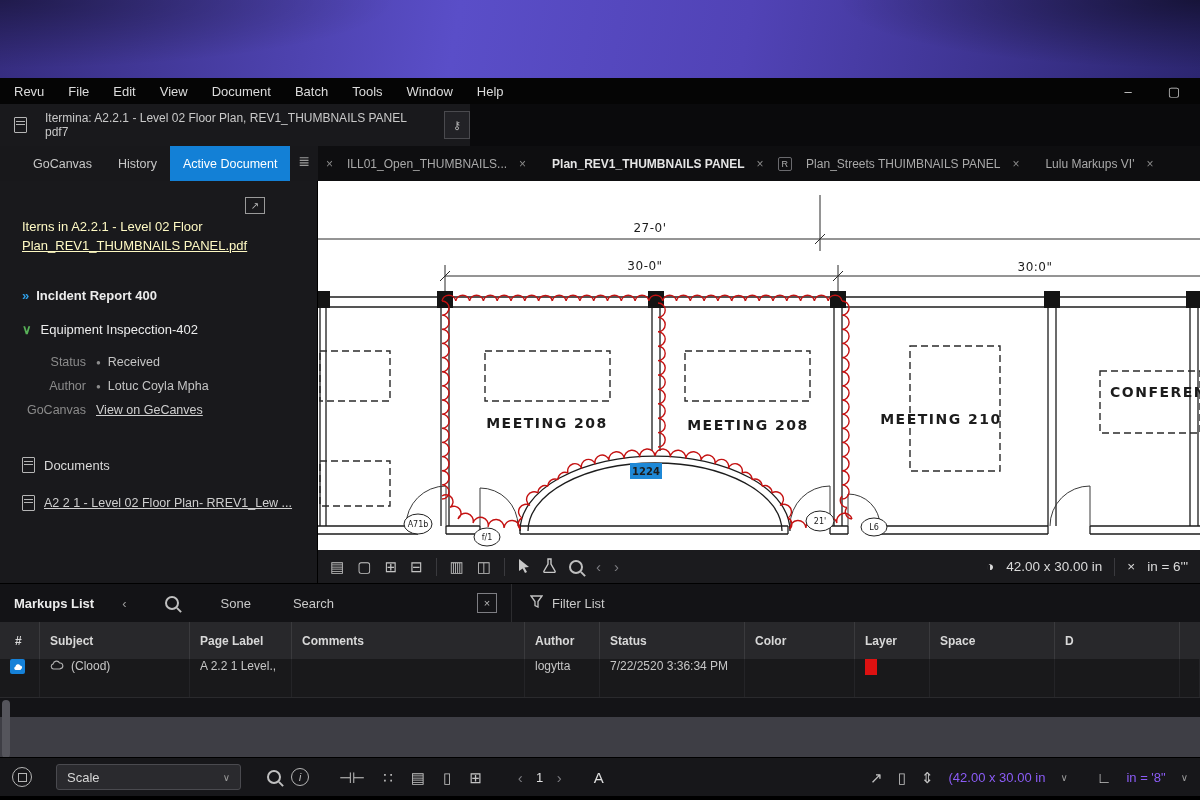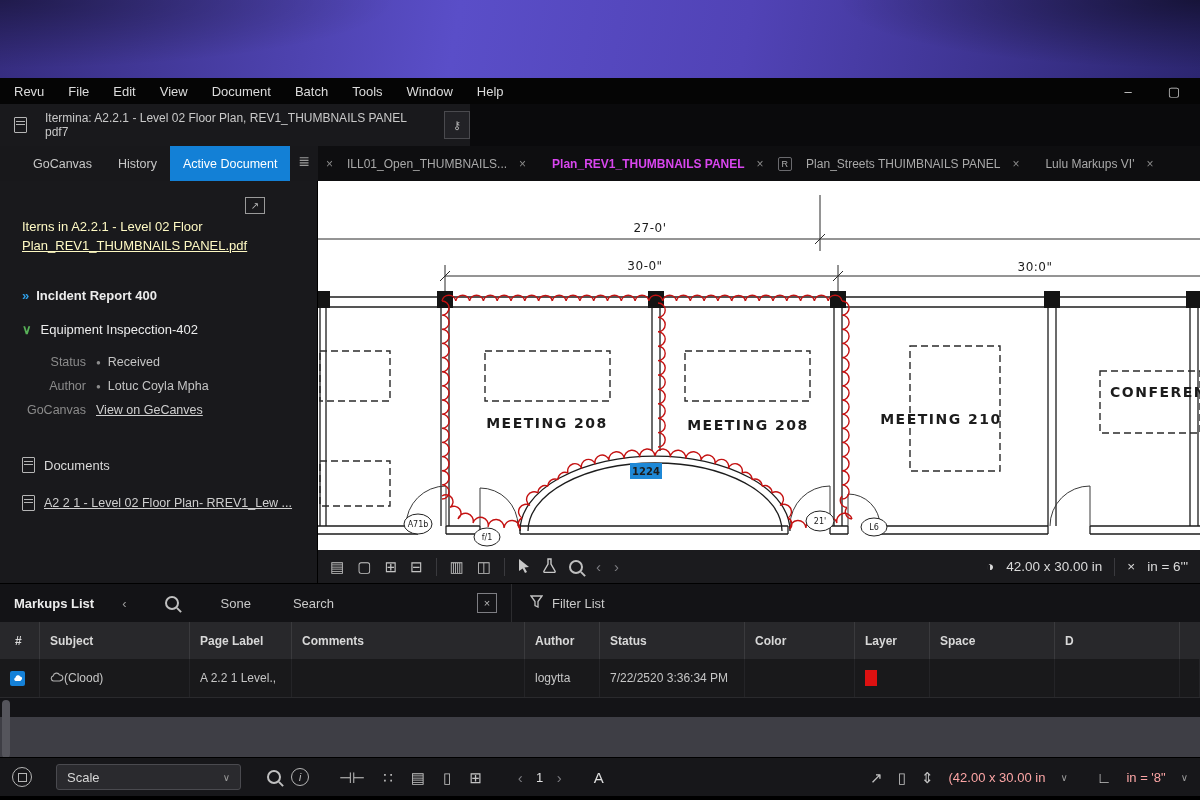--- a/index.html
+++ b/index.html
@@ -30,21 +30,21 @@
   
   .tabs-row{position:absolute;top:146px;left:0;width:1200px;height:35px;display:flex;}
   .panel-tabs{width:318px;background:#18181b;display:flex;align-items:stretch;font-size:12.5px;
     color:#c7c7c7;padding-left:20px;position:relative;box-sizing:border-box;}
   .ptab{display:flex;align-items:center;padding:0 13px;}
   .ptab.active{background:#1380d6;color:#fff;}
   .panel-menu-icon{position:absolute;right:8px;top:7px;color:#9a9a9a;font-size:14px;}
   .doc-tabs{flex:1;background:#0e0e10;display:flex;align-items:center;color:#a9a9a9;font-size:12px;
     padding-left:8px;gap:2px;overflow:hidden;white-space:nowrap;}
   .dtab{display:flex;align-items:center;gap:12px;padding:0 12px;}
-  .dtab .lbl.active{color:#d946ef;font-weight:bold;}
+  .dtab .lbl.active{color:#e5e5e5;font-weight:bold;}
   .tclose{color:#8a8a8a;font-size:12px;}
   .badge-r{border:1px solid #6a6a6e;color:#b0b0b0;font-size:9px;line-height:12px;padding:0 3px;border-radius:2px;}
 
   
   .main{position:absolute;top:181px;left:0;width:1200px;height:402px;display:flex;}
   .left-panel{width:318px;background:#19191c;position:relative;color:#c9c9c9;border-right:1px solid #000;box-sizing:border-box;}
   .row-abs{position:absolute;left:22px;right:10px;font-size:12.5px;display:flex;align-items:center;}
   .gc-title{top:36px;display:block;font-size:13px;line-height:19px;color:#fef9c3;}
   .gc-title .u{text-decoration:underline;}
   .export-icon{position:absolute;right:52px;top:16px;width:18px;height:15px;border:1px solid #9a9a9a;
@@ -89,21 +89,21 @@
     color:#b8b8b8;font-size:11px;display:flex;align-items:center;justify-content:center;}
   .mb-right{display:flex;align-items:center;gap:9px;padding-left:18px;}
 
   
   .mk-table{position:absolute;top:622px;left:0;width:1200px;}
   .mk-grid{display:grid;grid-template-columns:40px 150px 102px 233px 75px 145px 110px 75px 125px 125px 20px;}
   .mk-header{height:37px;background:#28282b;color:#d8d8d8;font-size:12px;font-weight:bold;}
   .mk-header>div{display:flex;align-items:center;padding-left:10px;border-right:1px solid #3a3a3d;height:100%;box-sizing:border-box;overflow:hidden;}
   .mk-header>div:first-child{padding-left:15px;}
   .mk-row{height:38px;background:#19191b;color:#c6c6c6;font-size:12px;border-bottom:1px solid #2a2a2d;}
-  .mk-row>div{display:flex;align-items:center;padding-left:10px;border-right:1px solid #242427;height:100%;box-sizing:border-box;overflow:hidden;white-space:nowrap;}
+  .mk-row>div{display:flex;padding-left:10px;border-right:1px solid #242427;height:100%;box-sizing:border-box;gap:7px;overflow:hidden;white-space:nowrap;}
   .sel-sq{width:15px;height:15px;background:#1581d8;border-radius:2px;display:flex;align-items:center;justify-content:center;}
   .swatch{width:12px;height:16px;}
   .mk-empty{height:20px;background:#141417;}
   .scroll-strip{position:absolute;top:717px;left:0;width:1200px;height:40px;background:#3e3e45;}
   .v-scroll{position:absolute;left:2px;top:700px;width:8px;height:58px;background:#55555c;border-radius:4px;}
 
   
   .statusbar{position:absolute;top:757px;left:0;width:1200px;height:39px;background:#17171a;
     border-top:1px solid #000;display:flex;align-items:center;color:#c2c2c2;font-size:13px;
     padding:0 12px;gap:10px;box-sizing:border-box;}
@@ -114,21 +114,21 @@
     display:flex;align-items:center;padding:0 10px;margin-left:14px;box-sizing:border-box;color:#d6d6d6;}
   .scale-dd .dd-chev{margin-left:auto;color:#9a9a9a;font-size:10px;}
   .sb-icon{color:#c2c2c2;font-size:15px;line-height:1;}
   .sb-info{width:16px;height:16px;border:1.5px solid #b5b5b5;border-radius:50%;display:flex;
     align-items:center;justify-content:center;font-size:10px;color:#c9c9c9;font-style:italic;flex:none;}
   .sb-group{display:flex;gap:18px;margin-left:20px;align-items:center;}
   .sb-pager{display:flex;gap:0;margin-left:26px;align-items:center;}
   .sb-page-num{width:34px;text-align:center;color:#e0e0e0;}
   .sb-a{margin-left:22px;font-size:15px;color:#dedede;}
   .sb-right{margin-left:auto;display:flex;align-items:center;gap:15px;}
-  .sb-dim{color:#fca5a5;}
+  .sb-dim{color:#8b5cf6;}
   .small-chev{color:#9a9a9a;font-size:10px;}
   .bottom-strip{position:absolute;top:796px;left:0;width:1200px;height:4px;background:#000;}
 </style>
 </head>
 <body>
 
 <div class="screen">
 
   <div class="desktop"></div>
 

